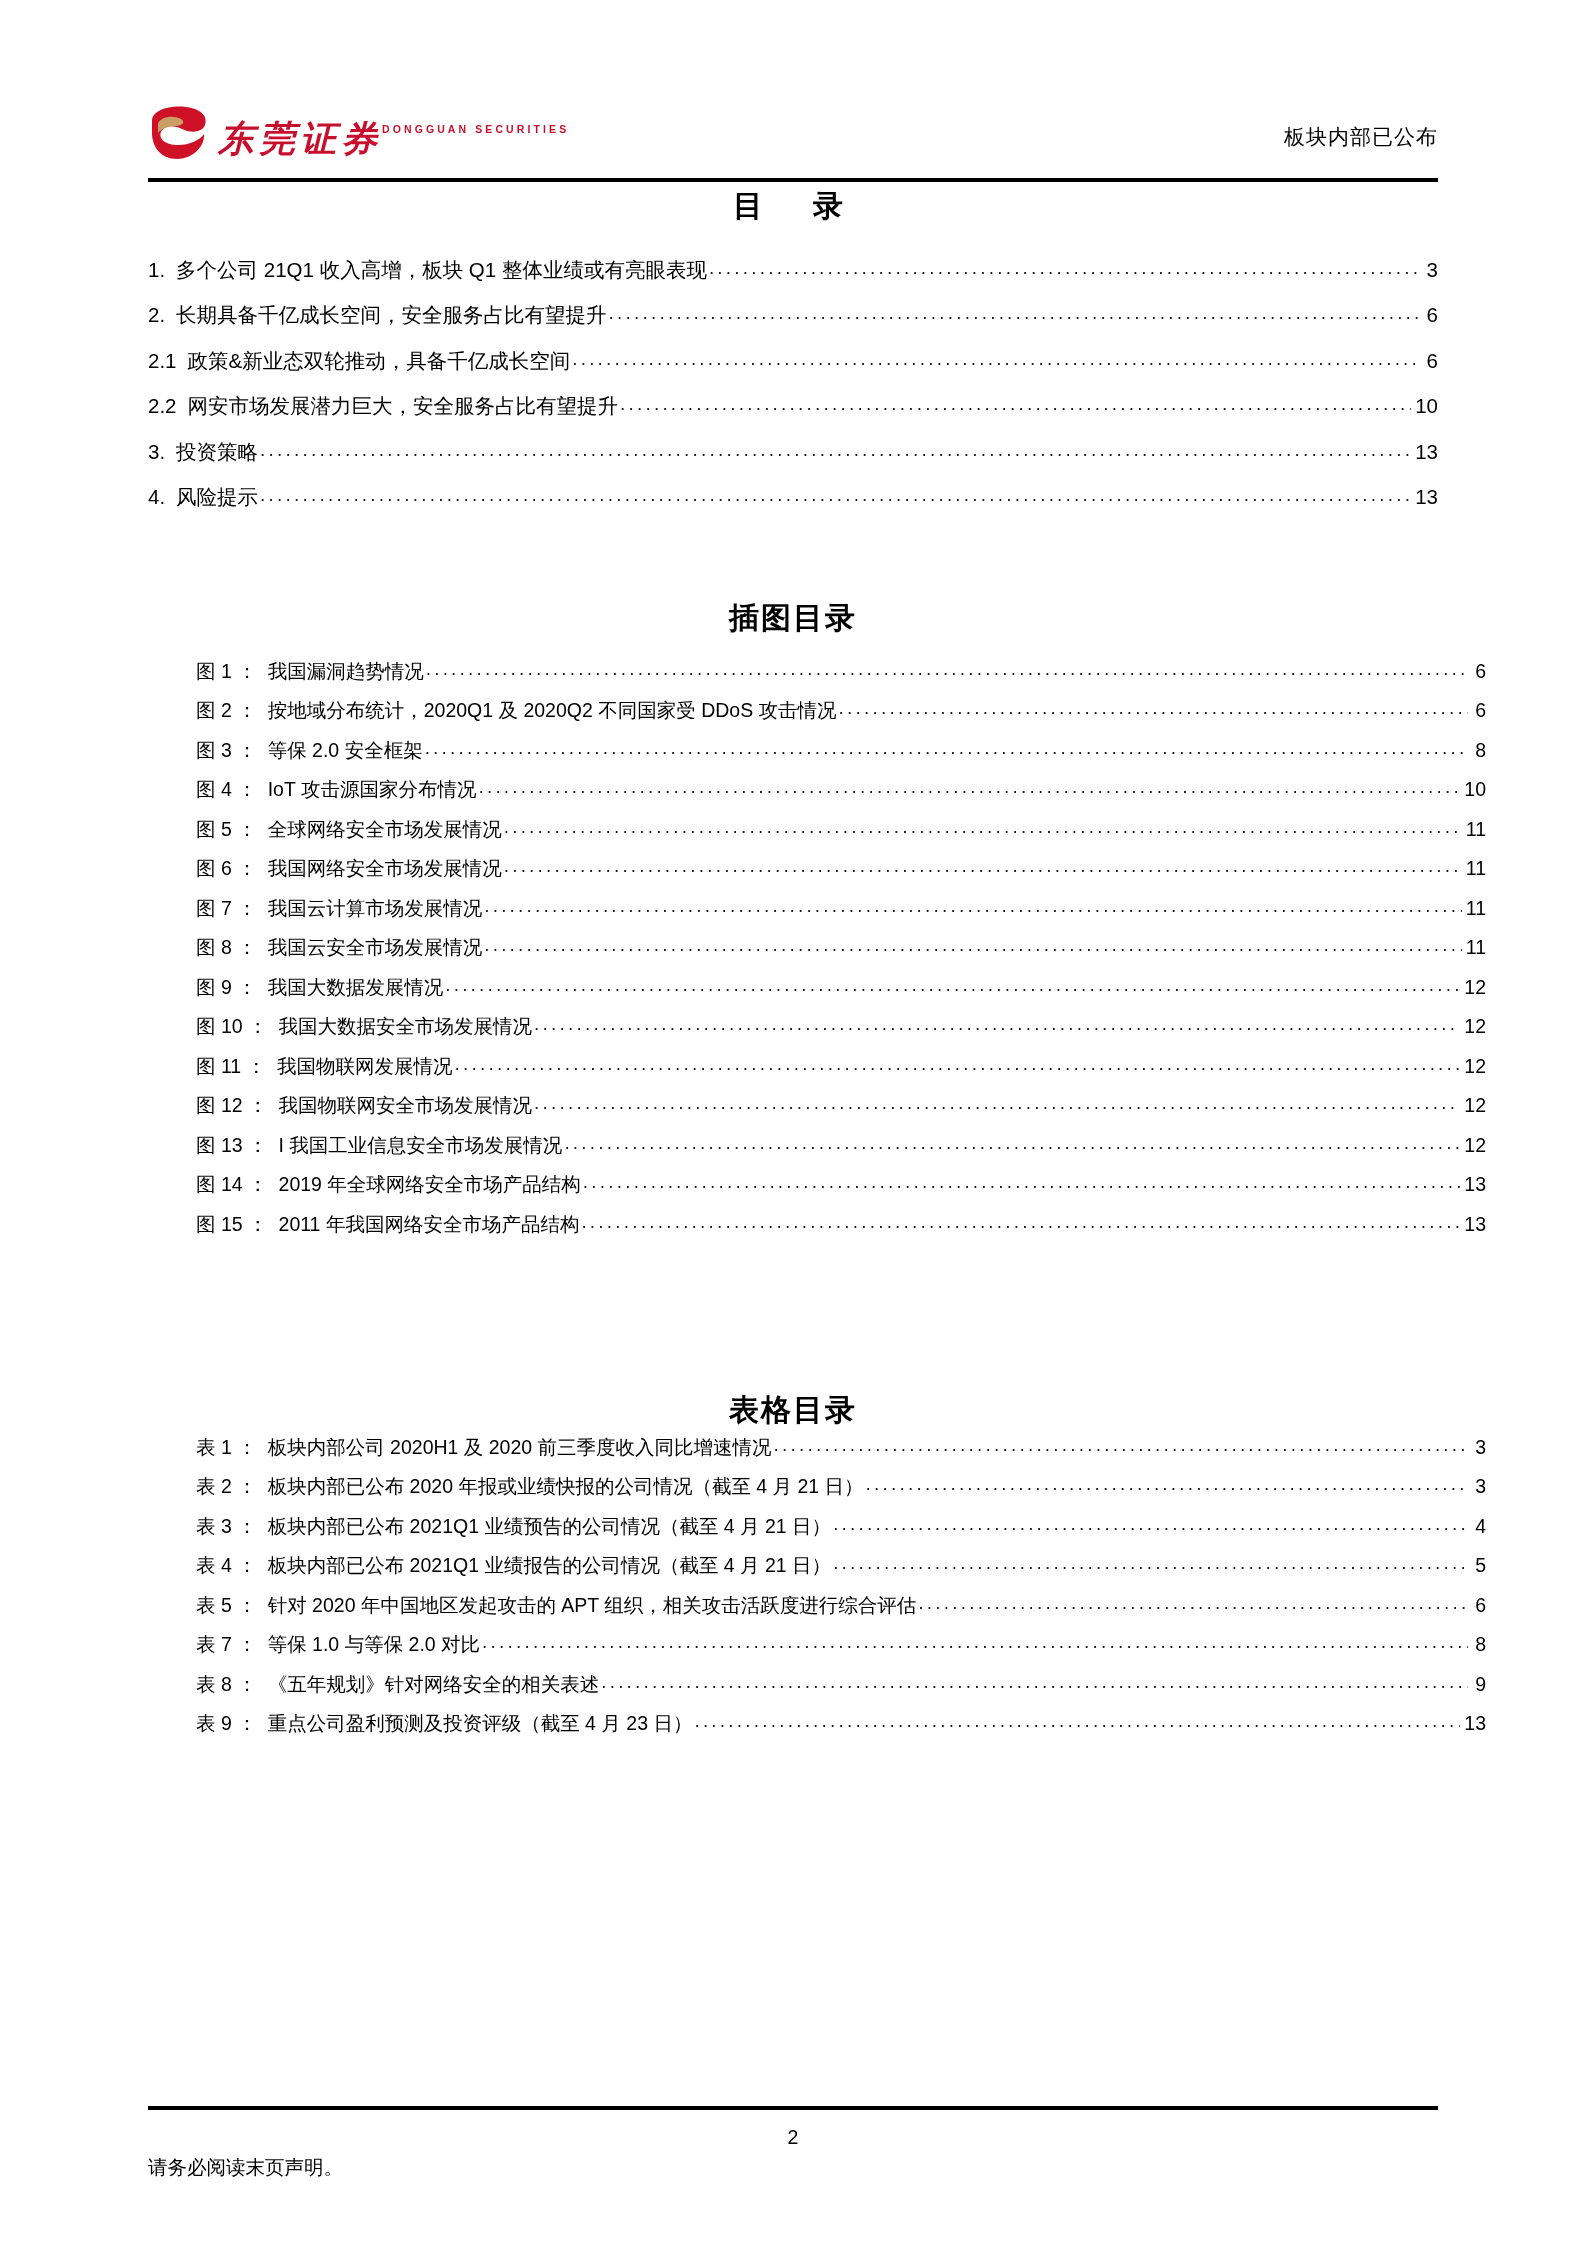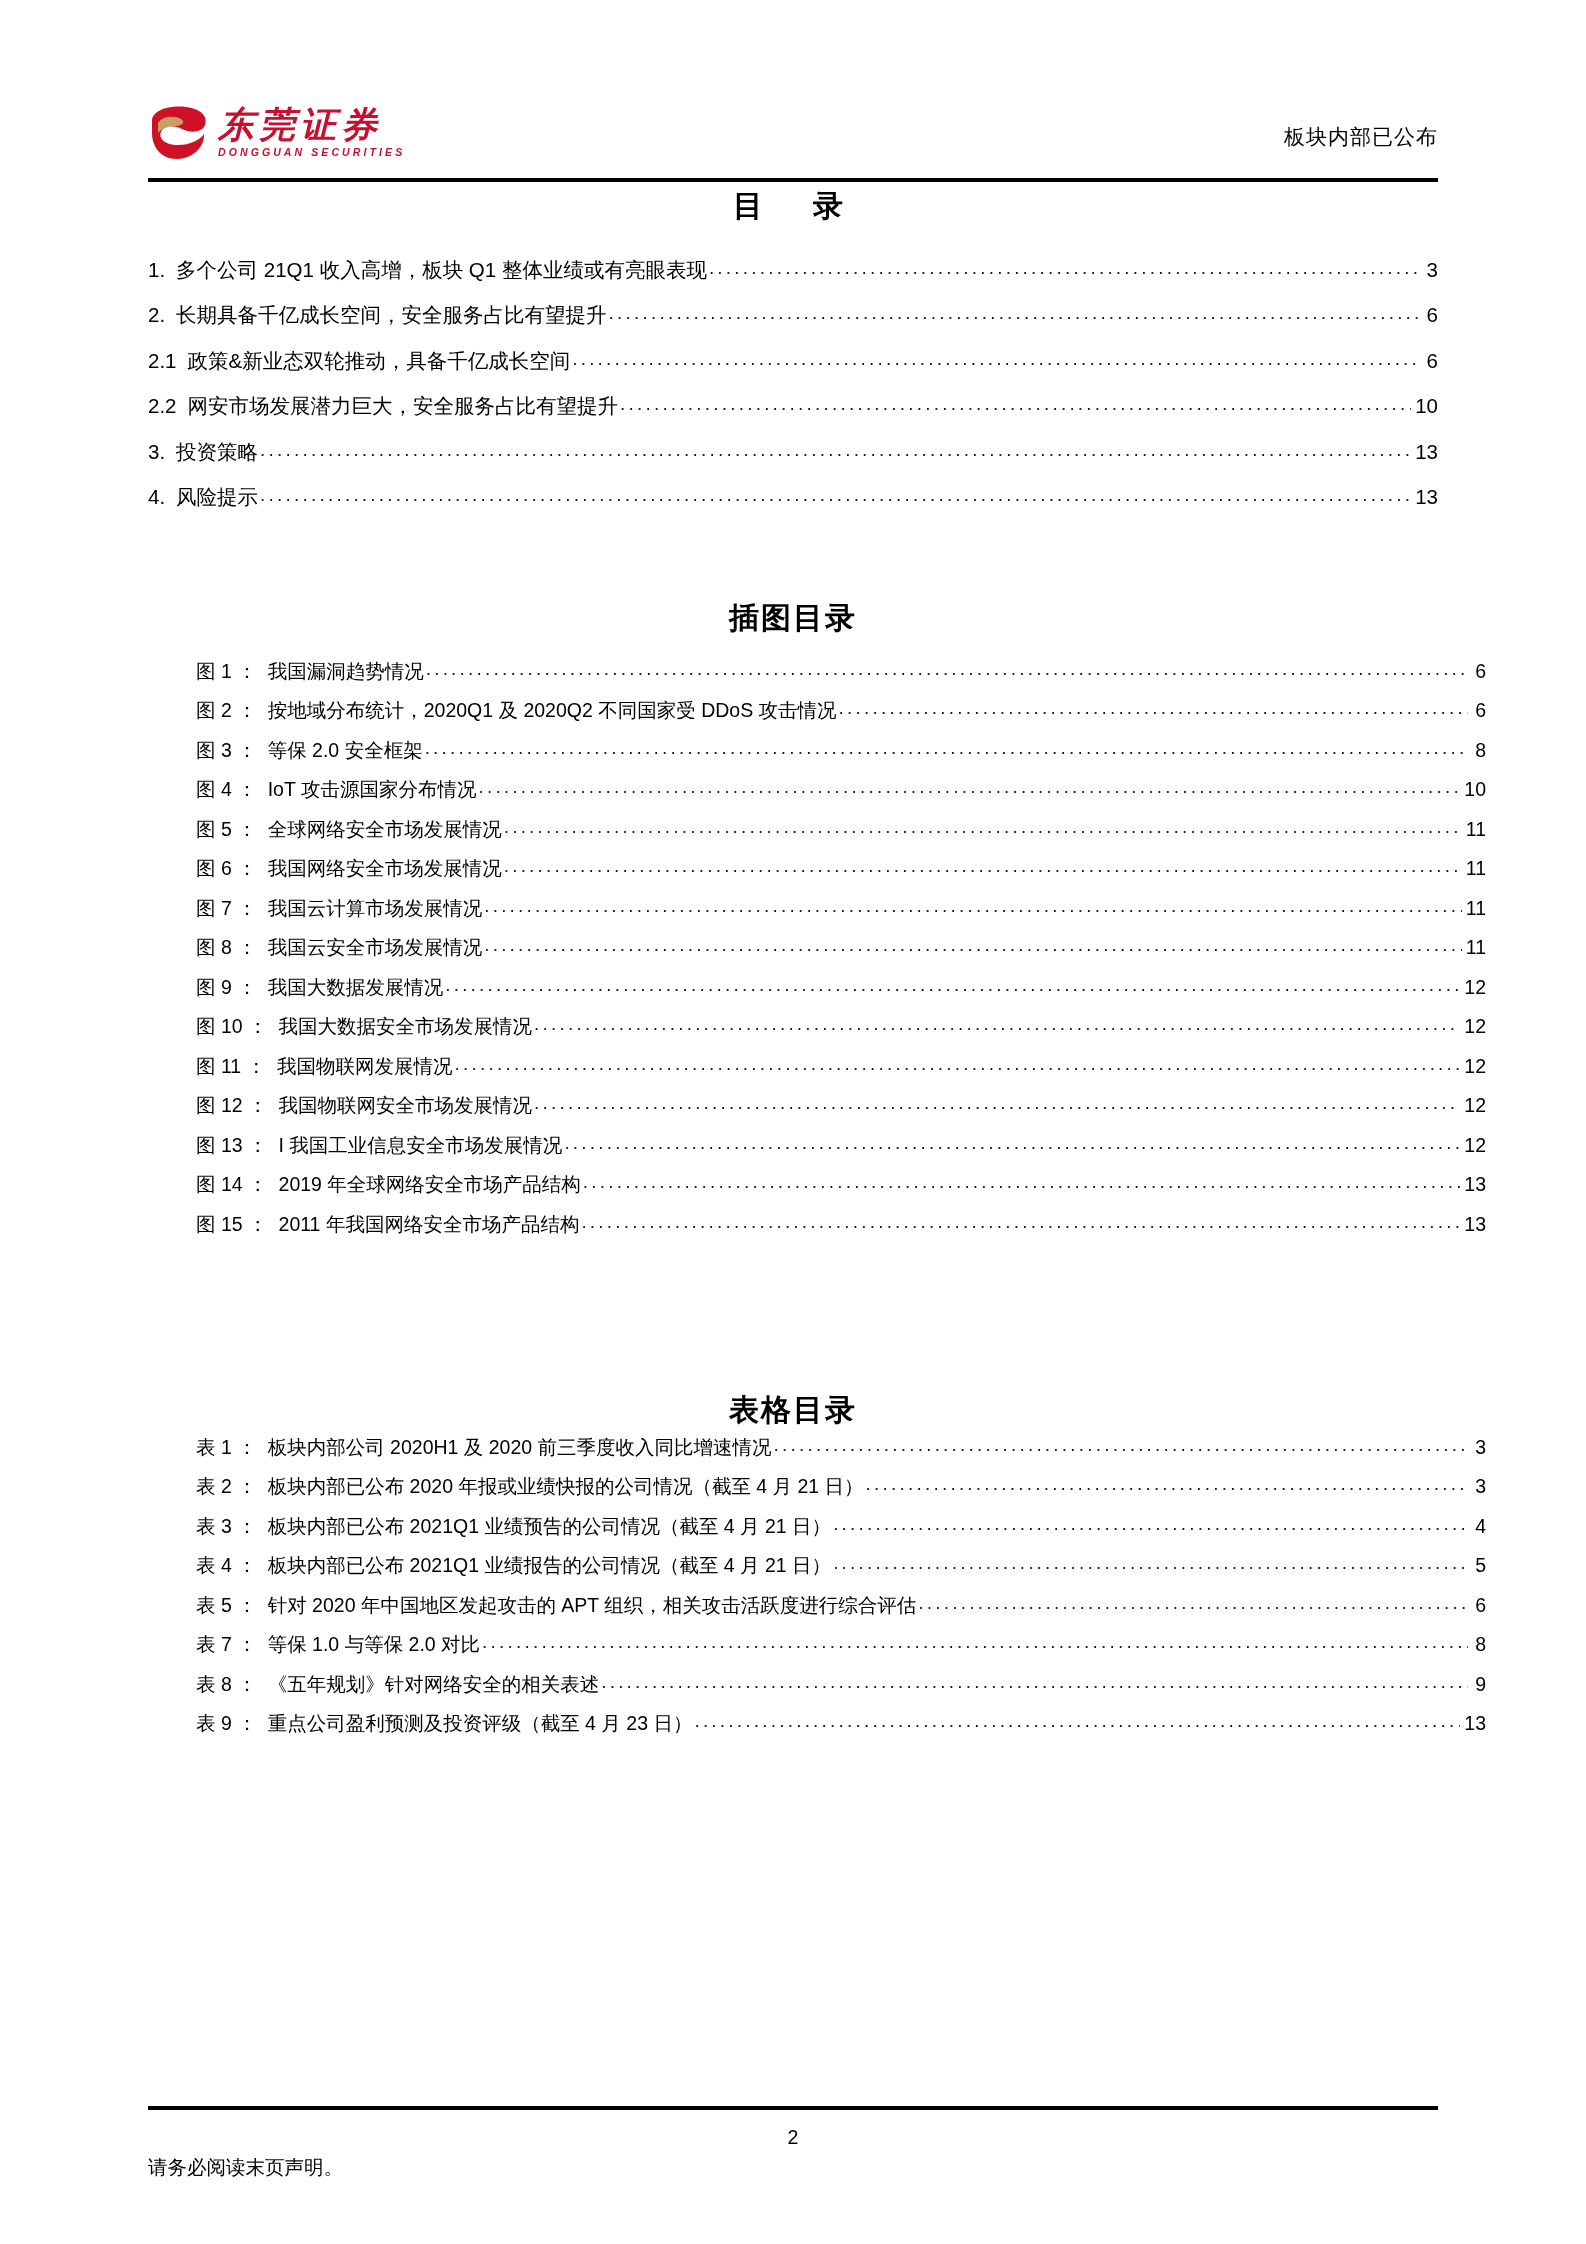--- a/index.html
+++ b/index.html
@@ -37,21 +37,21 @@
     height: 66px;
   }
   .logo-mark {
     width: 62px;
     height: 56px;
     position: relative;
     margin-right: 8px;
   }
   .logo-text-block {
     display: flex;
-    flex-direction: column;
+    flex-direction: row;
     justify-content: flex-start;
     padding-bottom: 2px;
   }
   .logo-cn {
     font-family: "Liberation Serif", "DejaVu Serif", serif;
     font-size: 36px;
     font-weight: bold;
     font-style: italic;
     color: #c8102e;
     letter-spacing: 5px;
@@ -59,21 +59,20 @@
     white-space: nowrap;
   }
   .logo-en {
     font-size: 10.5px;
     font-weight: bold;
     color: #c8102e;
     letter-spacing: 3.1px;
     line-height: 1.2;
     margin-top: 2px;
     white-space: nowrap;
-    font-style: italic;
   }
   .header-title {
     position: absolute;
     right: 0;
     top: 28px;
     font-size: 21px;
     color: #000;
     letter-spacing: 1px;
     white-space: nowrap;
   }

